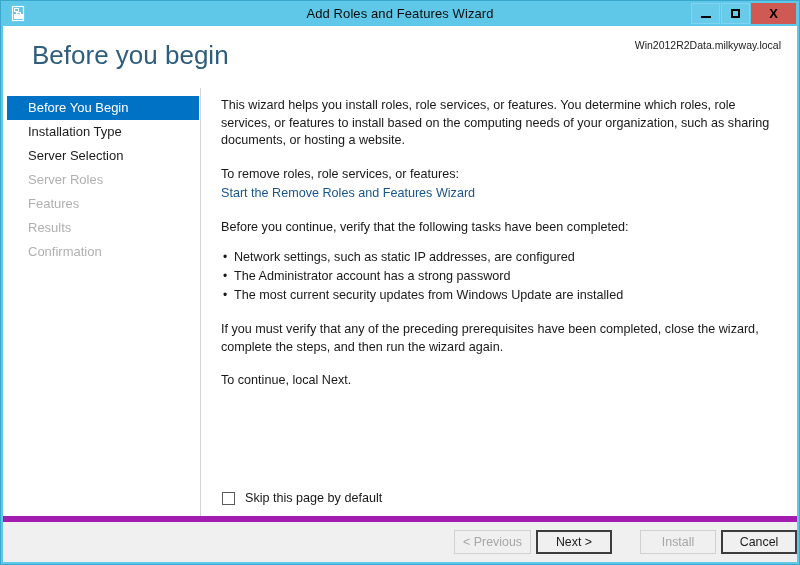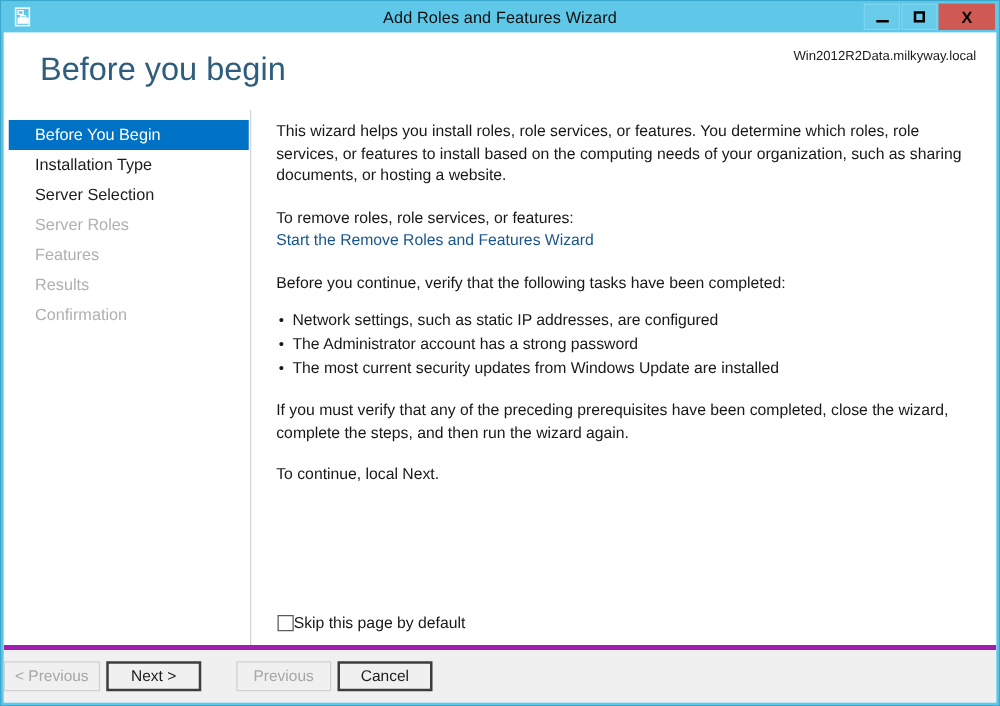--- a/index.html
+++ b/index.html
@@ -235,33 +235,34 @@
   }
   .checkbox {
     width: 13px;
     height: 13px;
     box-sizing: border-box;
     border: 1px solid #5a5a5a;
     background: #ffffff;
     flex: 0 0 13px;
   }
   .skip-label {
+    margin-left: 10px;
     font-size: 12.6px;
     color: #181818;
     font-family: "Liberation Sans", sans-serif;
   }
 
   
   .footer {
     flex: 0 0 46px;
     background: #f0f0f0;
-    border-top: 4px solid #a21caf;
+    border-top: 6px solid #a21caf;
     display: flex;
     align-items: center;
-    justify-content: flex-start;
+    justify-content: flex-end;
     padding-right: 0;
     box-sizing: border-box;
   }
   .btn {
     height: 24px;
     min-width: 76px;
     box-sizing: border-box;
     background: #f0f0f0;
     border: 1px solid #adadad;
     font-size: 12.4px;
@@ -352,19 +353,19 @@
           <span class="skip-label">Skip this page by default</span>
         </div>
       </div>
     </div>
 
     <div class="footer">
       <div class="btn disabled">&lt; Previous</div>
       <span class="gap-sm"></span>
       <div class="btn default">Next &gt;</div>
       <span class="gap-lg"></span>
-      <div class="btn disabled">Previous</div>
+      <div class="btn disabled">Install</div>
       <span class="gap-sm"></span>
       <div class="btn strong">Cancel</div>
     </div>
 
   </div>
 </div>
 
 </body></html>

